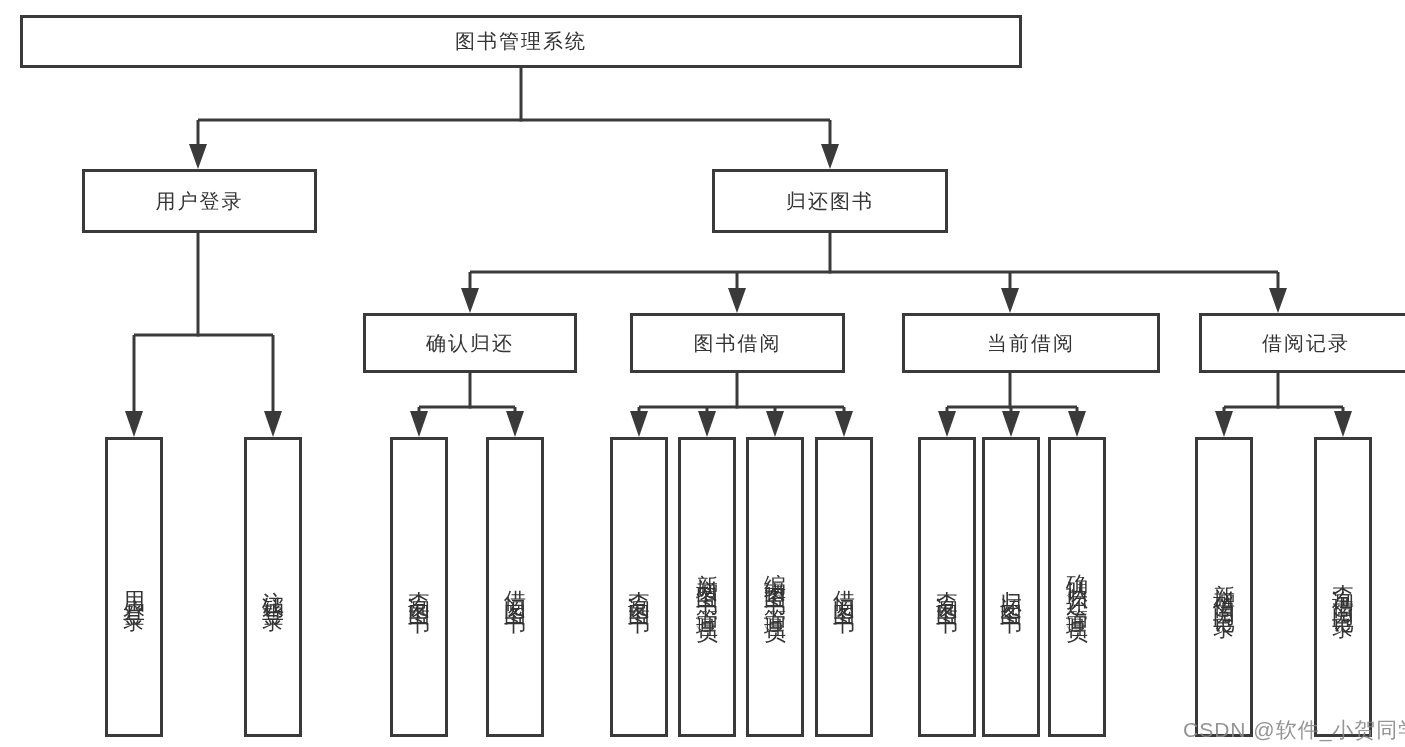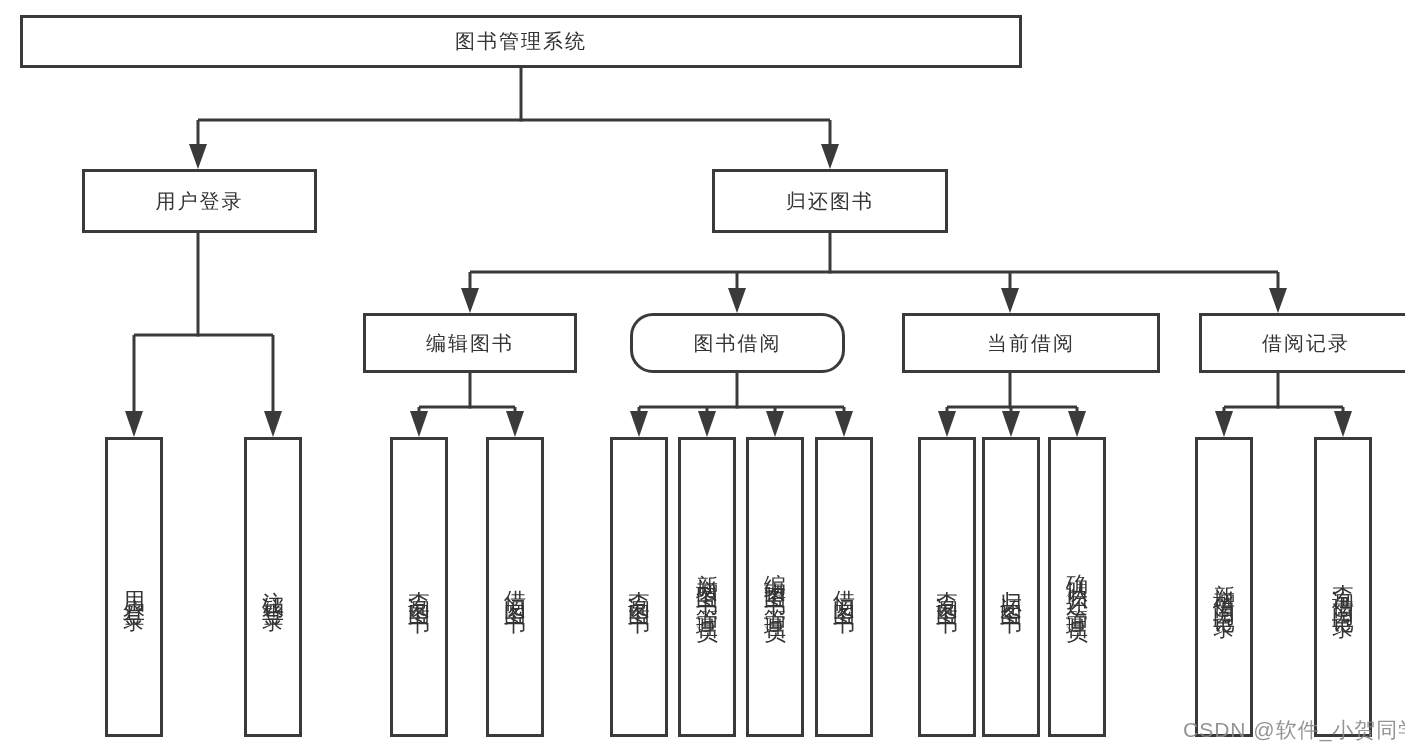--- a/index.html
+++ b/index.html
@@ -140,23 +140,23 @@
   </div>
 
   <div class="hbox" style="left:82px;top:169px;width:235px;height:64px;">
     <span>用户登录</span>
   </div>
   <div class="hbox" style="left:712px;top:169px;width:236px;height:64px;">
     <span>归还图书</span>
   </div>
 
   <div class="hbox" style="left:363px;top:313px;width:214px;height:60px;">
-    <span>编辑图书</span>
-  </div>
-  <div class="hbox" style="left:630px;top:313px;width:215px;height:60px;border-radius:23px;">
+    <span>确认归还</span>
+  </div>
+  <div class="hbox" style="left:630px;top:313px;width:215px;height:60px;">
     <span>图书借阅</span>
   </div>
   <div class="hbox" style="left:902px;top:313px;width:258px;height:60px;">
     <span>当前借阅</span>
   </div>
   <div class="hbox" style="left:1199px;top:313px;width:214px;height:60px;">
     <span>借阅记录</span>
   </div>
 
   <div class="vbox" style="left:105px;">

